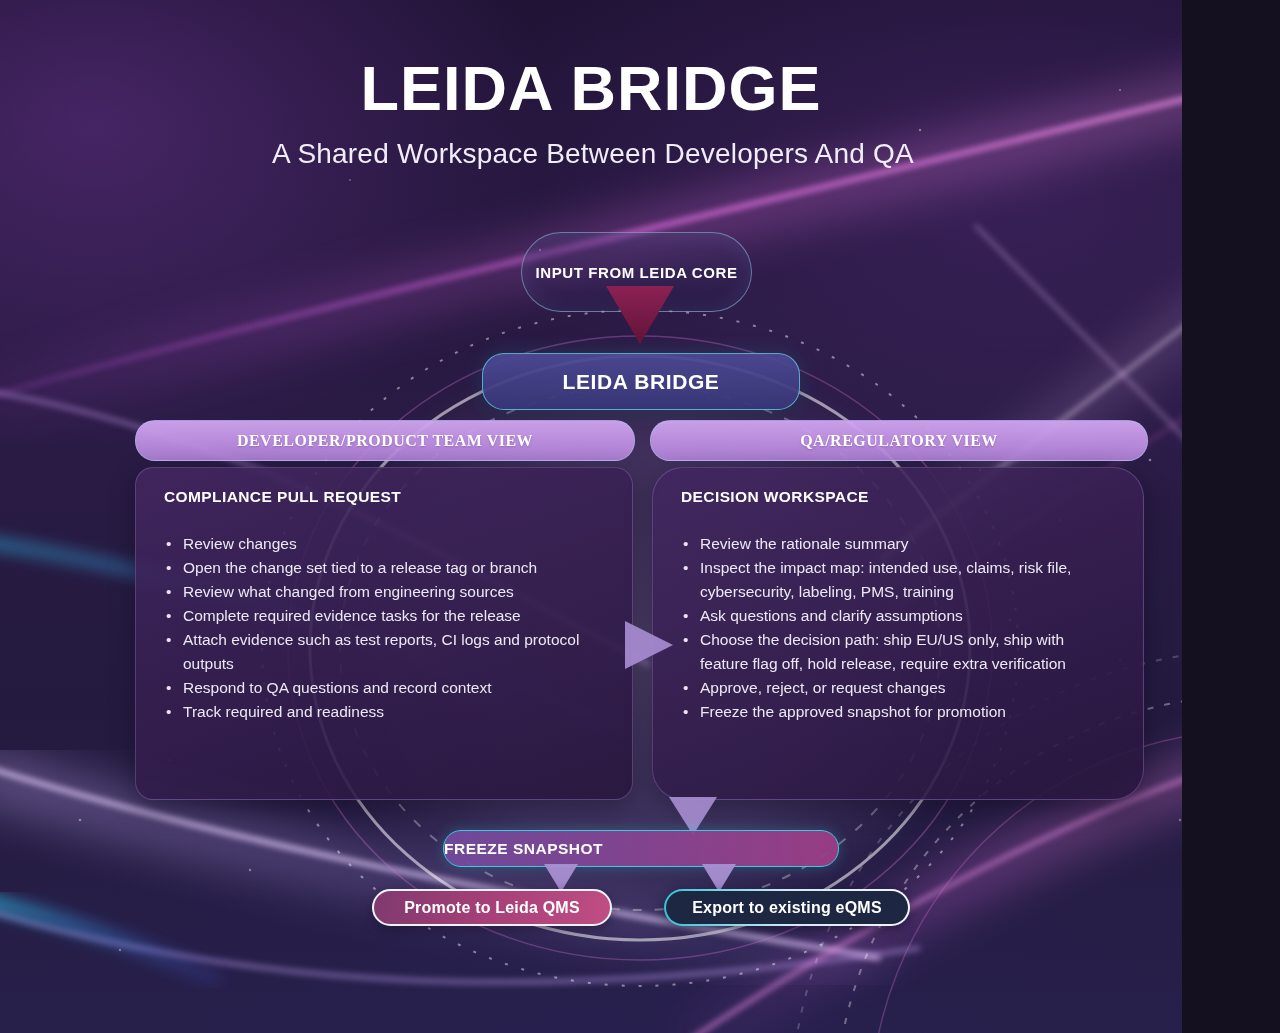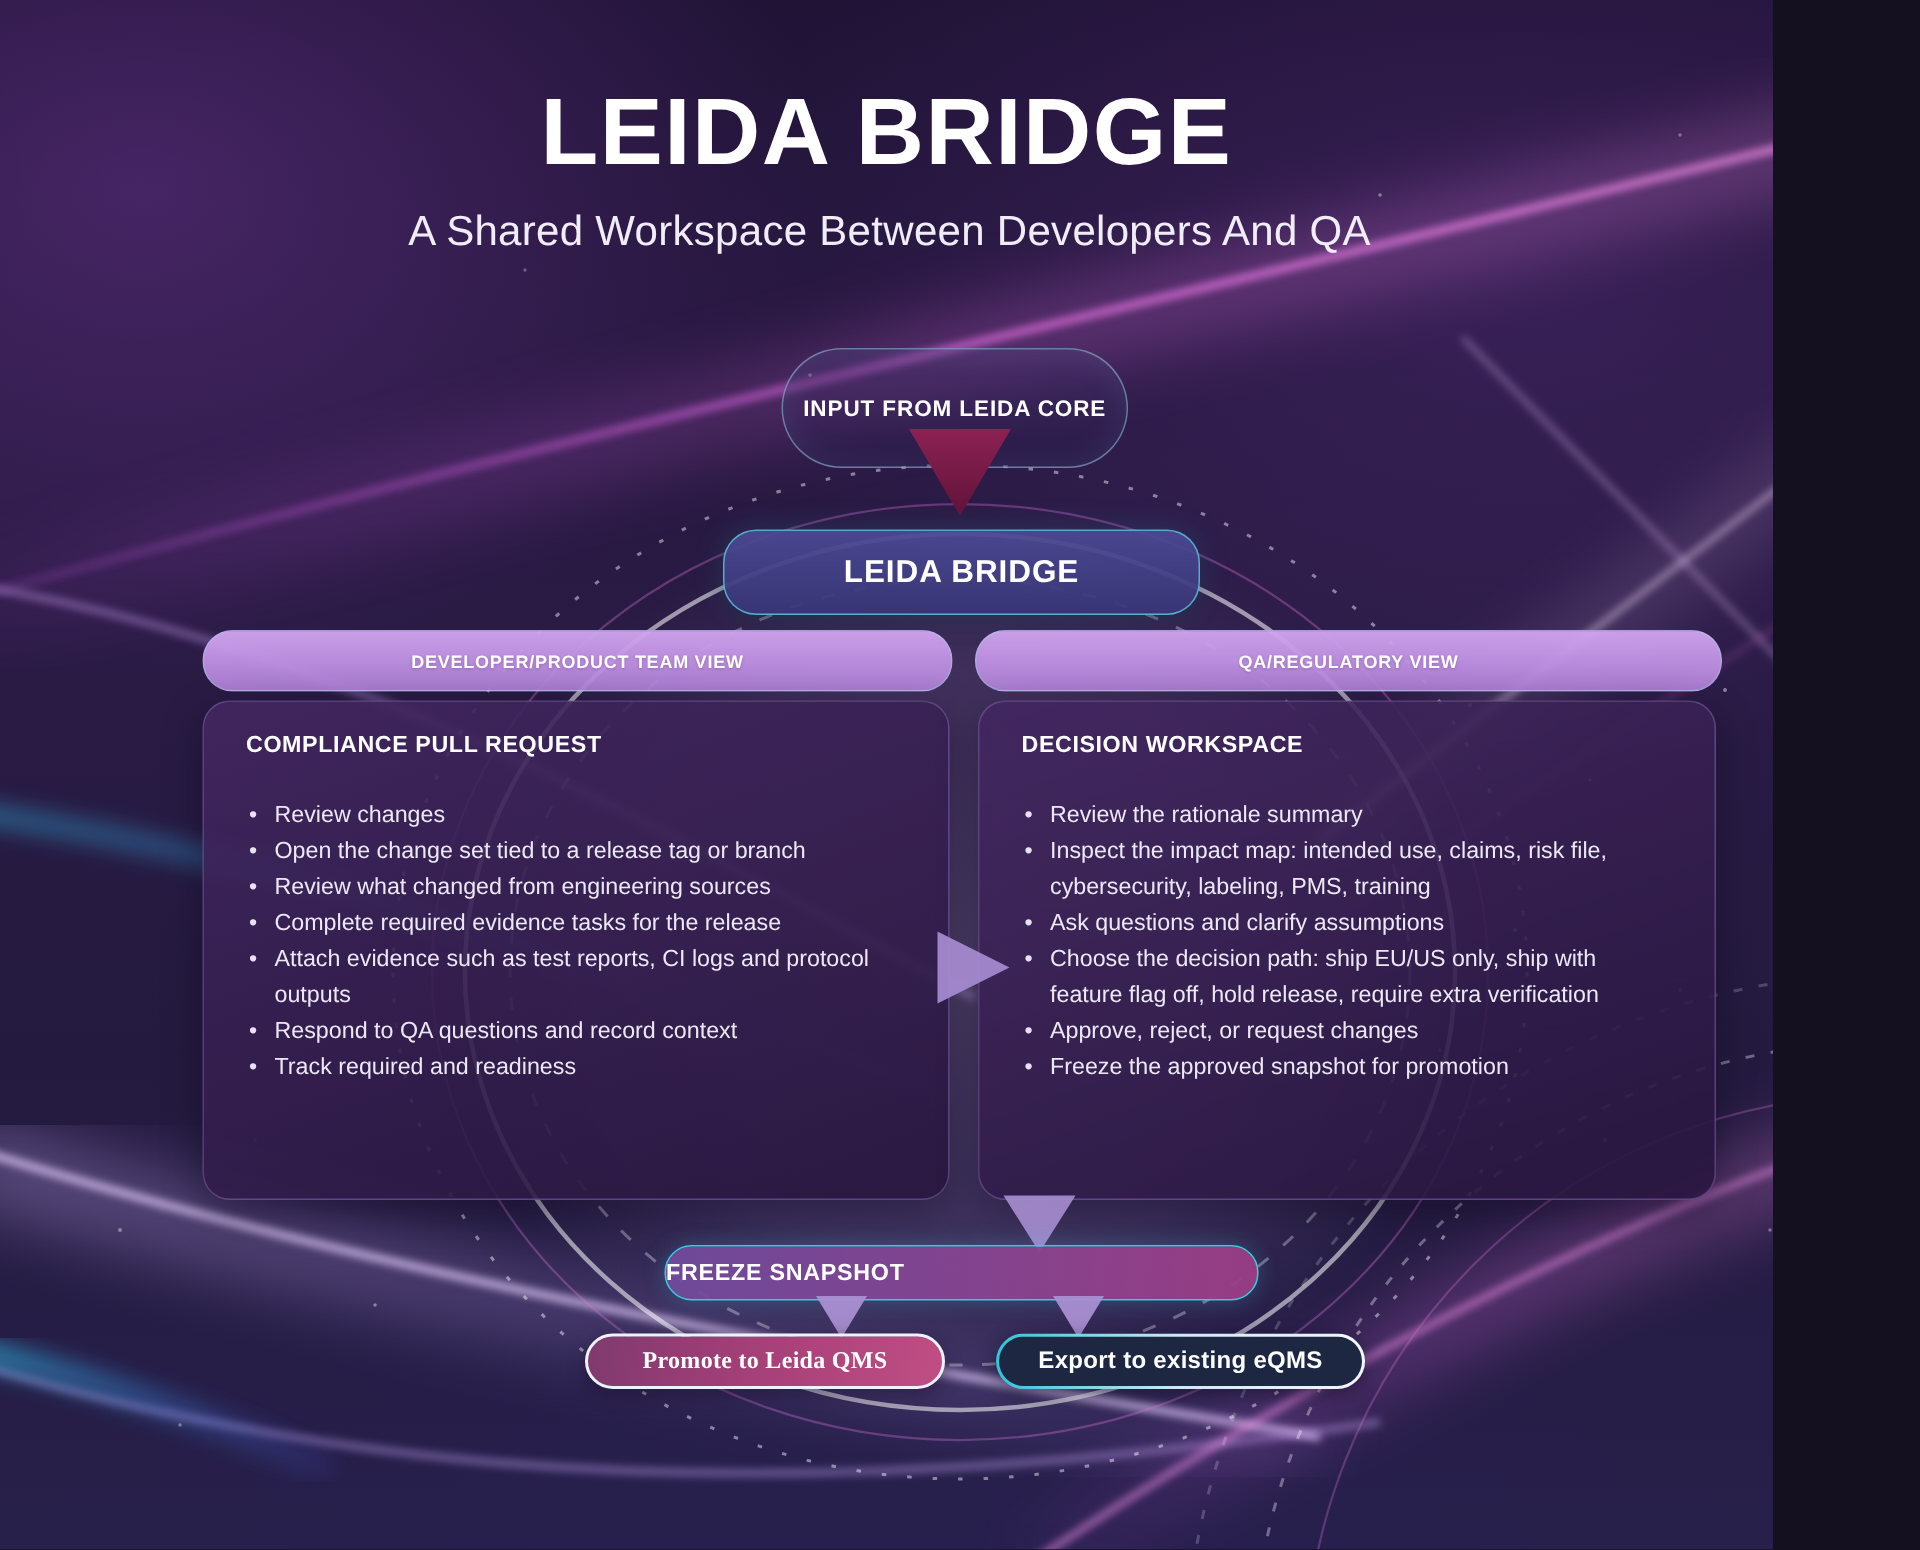--- a/index.html
+++ b/index.html
@@ -40,35 +40,36 @@
     background:linear-gradient(180deg,rgba(76,74,148,.94),rgba(56,54,120,.94));
     display:flex;align-items:center;justify-content:center;
     font-size:21px;font-weight:800;letter-spacing:.6px;
     box-shadow:0 0 20px rgba(70,170,210,.22), 0 4px 14px rgba(0,0,0,.25);
   }
   .col-header{
     position:absolute;top:420px;height:39px;border-radius:20px;
     background:linear-gradient(180deg,rgba(208,164,238,.96),rgba(178,130,218,.92));
     border:1px solid rgba(150,220,235,.35);
     display:flex;align-items:center;justify-content:center;
-    font-size:12px;font-weight:bold;letter-spacing:.5px;color:#ffffff;
+    font-size:16px;font-weight:bold;letter-spacing:.5px;color:#ffffff;
     text-shadow:0 1px 2px rgba(60,20,90,.25);
+    font-family:Liberation Serif, serif;
   }
   .col-header.left{left:135px;width:498px;}
   .col-header.right{left:650px;width:496px;}
 
   .panel{
     position:absolute;top:467px;height:333px;border-radius:18px;
     background:linear-gradient(160deg,rgba(66,39,96,.9),rgba(40,22,62,.9));
     border:1px solid rgba(165,130,205,.35);
     box-sizing:border-box;padding:20px 28px 36px 28px;
     box-shadow:0 8px 26px rgba(10,4,22,.35);
   }
   .panel.left{left:135px;width:498px;}
-  .panel.right{left:652px;width:492px;}
+  .panel.right{left:652px;width:492px;border-radius:31px;}
   .panel h3{
     margin:0 0 26px 0;font-size:15.5px;font-weight:bold;letter-spacing:.4px;color:#fff;
   }
   .panel ul{margin:0;padding:0;list-style:none;font-size:15.5px;line-height:24px;color:rgba(244,240,250,.96);}
   .panel ul li{position:relative;padding-left:19px;}
   .panel ul li::before{content:"\2022";position:absolute;left:2px;top:0;color:#e9e2f4;}
 
   
   .freeze-pill{
     position:absolute;left:443px;top:830px;width:394px;height:35px;
@@ -77,25 +78,24 @@
     display:flex;align-items:center;justify-content:flex-start;
     font-size:15.5px;font-weight:bold;letter-spacing:.5px;
     box-shadow:0 0 14px rgba(56,204,223,.25);
   }
   .btn{
     position:absolute;top:889px;height:37px;border-radius:19px;
     display:flex;align-items:center;justify-content:center;
     font-size:16px;font-weight:bold;letter-spacing:.2px;box-sizing:border-box;
   }
   .btn-promote{
-    left:390px;width:240px;
+    left:372px;width:240px;
     border:2px solid #eef3fb;
     background:linear-gradient(100deg,#7f3a6f 0%,#a43f77 45%,#c04e84 100%);
     box-shadow:0 3px 12px rgba(20,6,30,.4);
-    font-family:Liberation Serif, serif;
   }
   .btn-export{
     left:664px;width:246px;
     border:2px solid transparent;
     background:linear-gradient(#1d2742,#1d2742) padding-box,
                linear-gradient(90deg,#2fc4d8,#cfe9f6,#f2f7fd) border-box;
     box-shadow:0 3px 12px rgba(10,8,26,.45);
   }
 
   .connector{position:absolute;pointer-events:none;}

